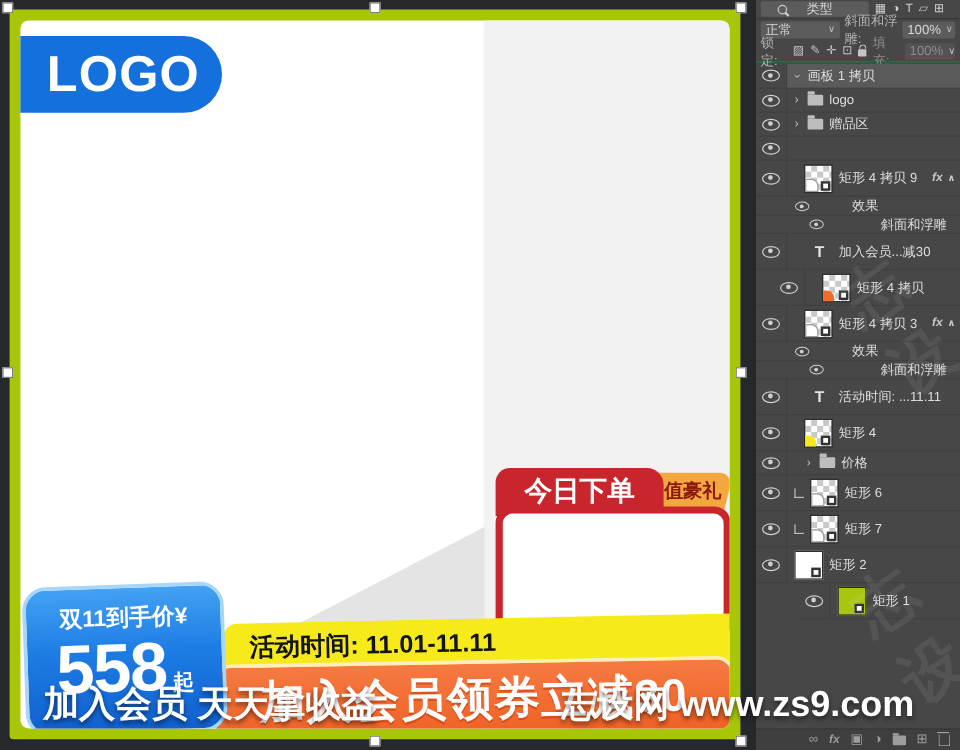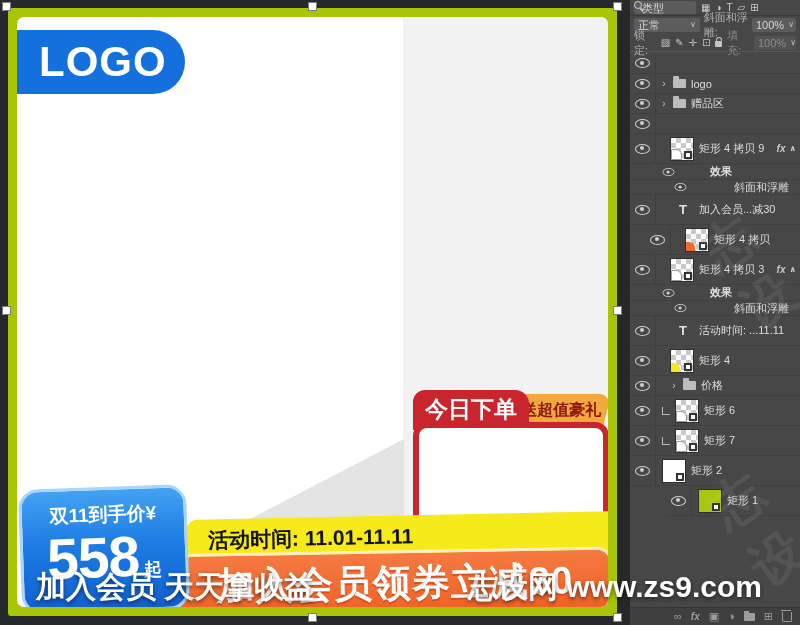--- a/index.html
+++ b/index.html
@@ -16,21 +16,21 @@
   .logo-badge{position:absolute;left:-6px;top:13px;width:174px;height:64px;background:#1370dd;
     border-radius:0 34px 34px 0;display:flex;align-items:center;padding-left:28px;box-sizing:border-box;}
   .logo-badge span{color:#fff;font-size:42px;font-weight:800;letter-spacing:1px;}
 
   
   .gift{position:absolute;left:396px;top:373px;width:196px;height:144px;}
   .gift-tag{position:absolute;right:2px;top:4px;width:92px;height:34px;background:#f3a73f;
     border-radius:4px 12px 0 0;transform:skewX(-14deg);}
   .gift-tag b{display:block;transform:skewX(14deg);color:#8d1a10;font-size:16px;font-weight:700;
     text-align:center;line-height:32px;}
-  .gift-head{position:absolute;left:0;top:0;width:116px;height:40px;background:#c9252c;
+  .gift-head{position:absolute;left:0;top:0;width:140px;height:40px;background:#c9252c;
     border-radius:12px 14px 0 0;color:#fff;font-size:23px;font-weight:800;line-height:38px;text-align:center;}
   .gift-body{position:absolute;left:0;top:32px;width:184px;height:100px;background:#fff;
     border:6px solid #c9252c;border-radius:14px;}
 
   
   .price{position:absolute;left:3px;top:470px;width:168px;height:125px;
     background:linear-gradient(180deg,#43a2f2 0%,#1d7ce4 45%,#1160cf 100%);
     border:3px solid #a6d7fb;border-radius:20px;transform:rotate(-2deg);
     box-sizing:border-box;text-align:center;color:#fff;}
   .price .plabel{display:block;margin-top:12px;font-size:19px;font-weight:700;}
@@ -48,22 +48,22 @@
     text-shadow:0 2px 0 rgba(170,45,0,.4);}
 
   
   .handle{position:absolute;width:7px;height:7px;background:#fff;border:1px solid #7d7d7d;z-index:60;}
 
   
   .panel{position:absolute;left:630px;top:0;width:170px;height:625px;background:#474747;
     color:#d6d6d6;font-size:11px;}
   .p-row{display:flex;align-items:center;box-sizing:border-box;}
   .filter-row{height:16px;border-bottom:1px solid #3a3a3a;padding:0 4px;gap:5px;}
-  .srch{display:flex;gap:0;background:#5c5c5c;border-radius:2px;height:13px;
-    padding:0 0;width:62px;}
+  .srch{display:flex;align-items:center;gap:16px;background:#5c5c5c;border-radius:2px;height:13px;
+    padding:0 14px;width:62px;}
   .mag{width:6px;height:6px;border:1.5px solid #c9c9c9;border-radius:50%;position:relative;flex:none;}
   .mag::after{content:"";position:absolute;width:4px;height:1.5px;background:#c9c9c9;right:-3px;bottom:-2px;transform:rotate(45deg);}
   .fic{color:#cfcfcf;font-size:10px;line-height:1;}
   .blend-row{height:18px;padding:0 4px;gap:4px;}
   .dd{background:#5c5c5c;border-radius:2px;height:14px;line-height:14px;padding:0 4px;display:flex;
     align-items:center;justify-content:space-between;}
   .dd .car{color:#bdbdbd;font-size:8px;margin-left:4px;}
   .blend-dd{width:76px;}
   .op-dd{width:36px;}
   .lbl{color:#b3b3b3;}
@@ -92,21 +92,21 @@
     background-image:conic-gradient(#c9c9c9 25%,#fff 25% 50%,#c9c9c9 50% 75%,#fff 75%);background-size:10px 10px;}
   .thumb .corner{position:absolute;left:0;bottom:0;width:9px;height:9px;border-top-right-radius:6px;}
   .thumb .vbadge{position:absolute;right:1px;bottom:1px;width:8px;height:8px;background:#fff;border:2px solid #333;box-sizing:border-box;}
   .thumb.solid{background-image:none;}
   .tico{font-size:13px;font-weight:700;color:#e2e2e2;width:22px;text-align:center;flex:none;}
   .lname{white-space:nowrap;overflow:hidden;text-overflow:ellipsis;color:#dedede;}
   .fxmark{margin-left:auto;padding-right:4px;display:flex;align-items:center;gap:4px;color:#c9c9c9;
     font-size:10px;font-style:italic;font-weight:700;}
   .fxmark .up{font-style:normal;font-size:8px;}
   .cliparrow{width:7px;height:7px;border-left:1px solid #bdbdbd;border-bottom:1px solid #bdbdbd;flex:none;margin-left:2px;}
-  .fxh .rbody{padding-left:34px;font-weight:bold;}
+  .fxh .rbody{padding-left:34px;}
   .fxi .rbody{padding-left:46px;}
   .indent-child{padding-left:14px !important;}
 
   .pfooter{position:absolute;left:0;bottom:0;width:100%;height:18px;background:#3f3f3f;border-top:1px solid #353535;
     display:flex;align-items:center;justify-content:flex-end;gap:9px;padding-right:8px;box-sizing:border-box;color:#9d9d9d;}
   .pfooter .fi{font-size:11px;line-height:1;}
   .pfooter .fx-t{font-style:italic;font-weight:700;font-size:10px;}
   .trash{width:8px;height:9px;border:1px solid #9d9d9d;border-top:none;border-radius:0 0 2px 2px;position:relative;}
   .trash::before{content:"";position:absolute;top:-2px;left:-2px;width:10px;height:1px;background:#9d9d9d;}
   .ffolder{width:11px;height:8px;background:#9d9d9d;border-radius:1px;position:relative;}
@@ -205,20 +205,24 @@
         <span>100%</span>
         <span class="car">∨</span>
       </div>
     </div>
 
     <div class="layers" id="layers-list">
         <div class="lrow selected" style="height: 20px;">
           <div class="eyecell">
             <span class="eye"></span>
           </div>
+          <div class="rbody">
+            <span class="chev open">›</span>
+            <span class="lname">画板 1 拷贝</span>
+          </div>
         </div>
         <div class="lrow" style="height: 19px;">
           <div class="eyecell">
             <span class="eye"></span>
           </div>
           <div class="rbody">
             <span class="chev">›</span>
             <span class="folder"></span>
             <span class="lname">logo</span>
           </div>

